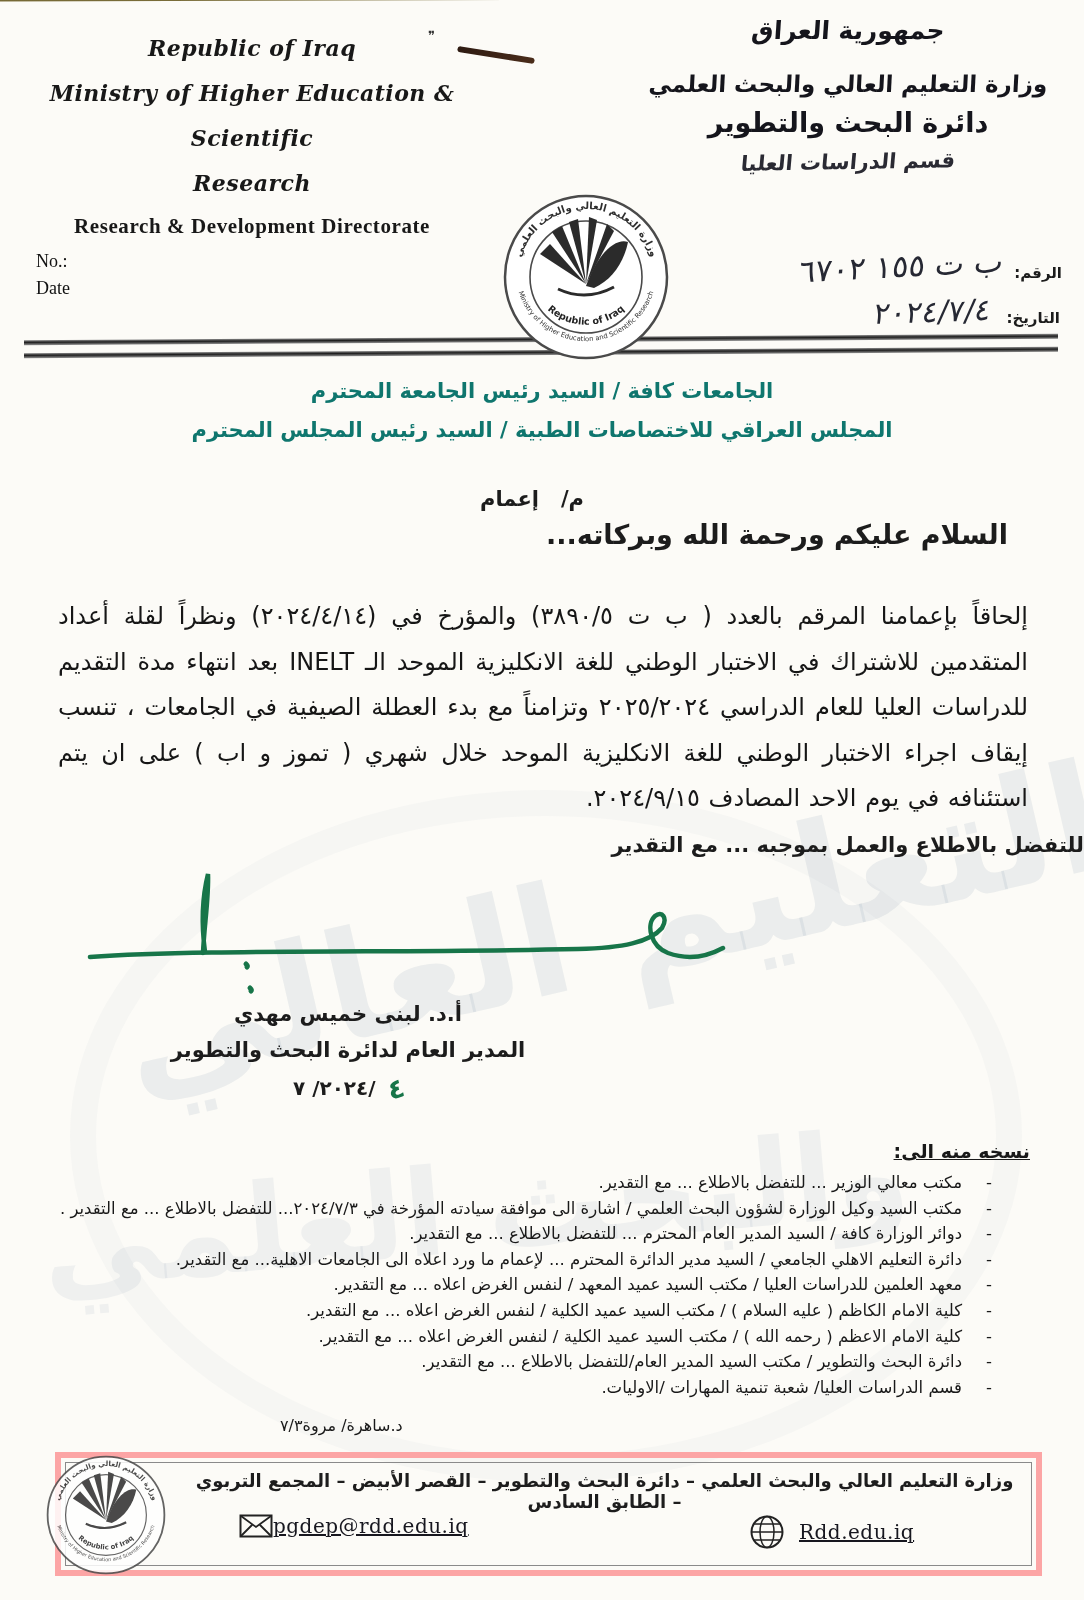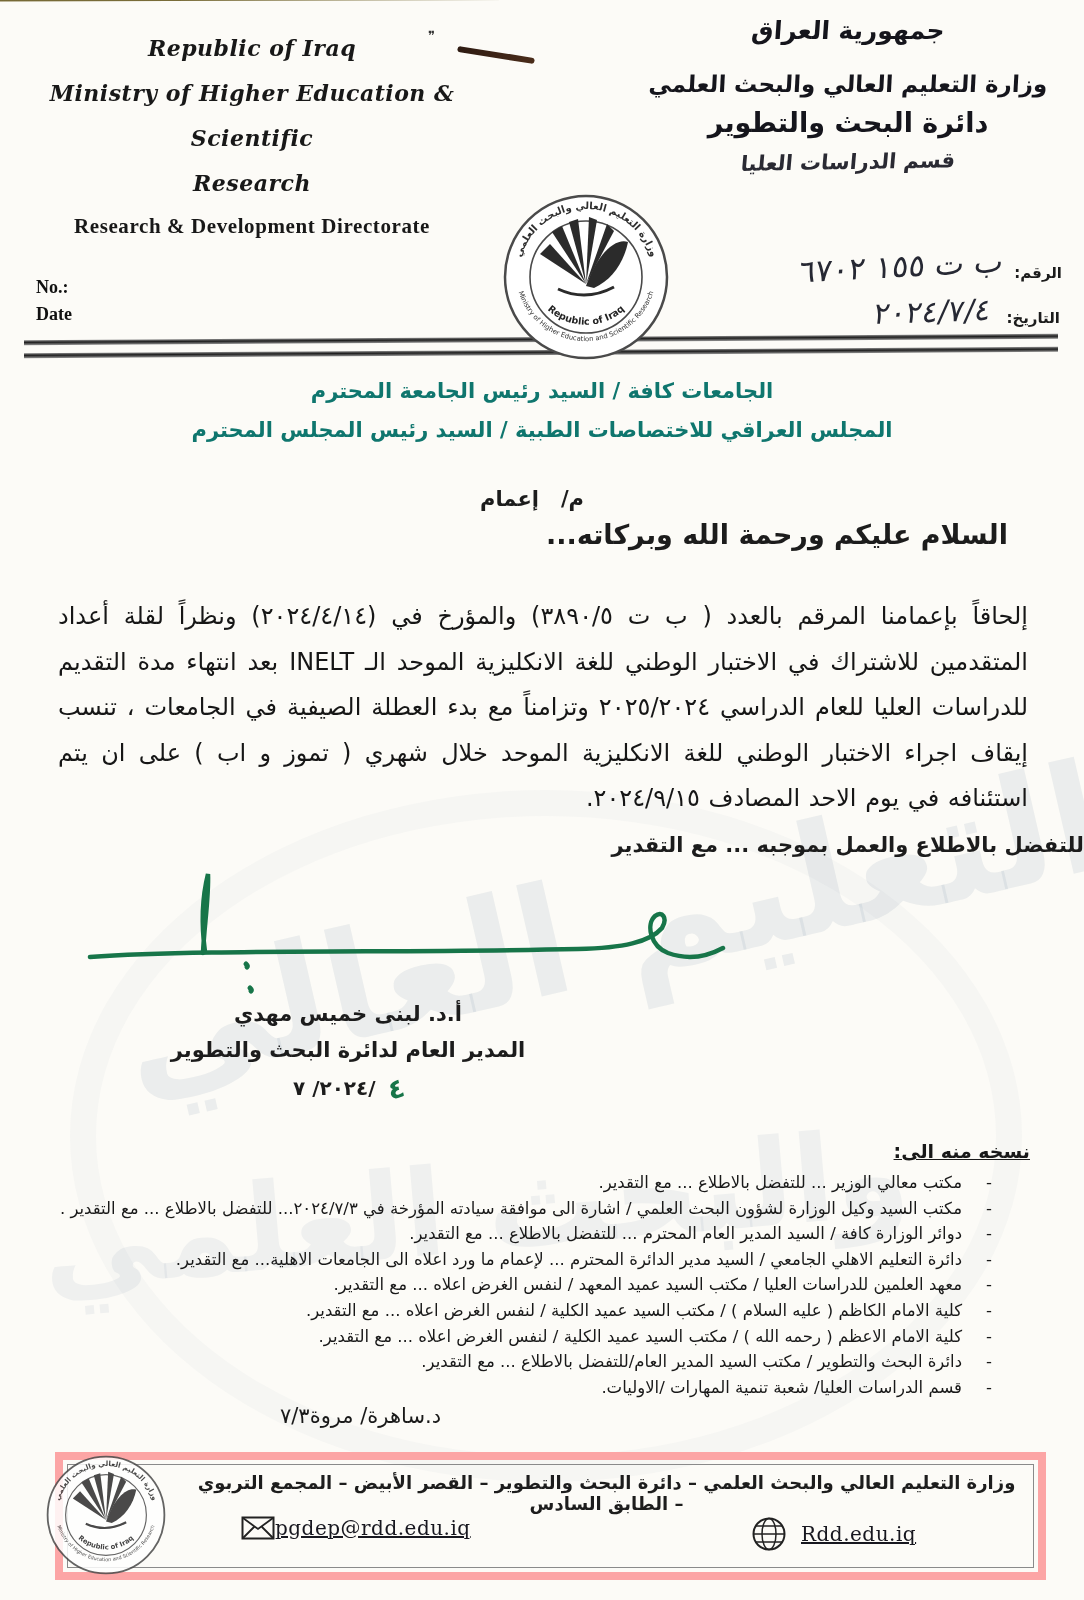--- a/index.html
+++ b/index.html
@@ -7,22 +7,22 @@
     position:relative; width:1084px; height:1600px; margin:0 auto;
     background:#fcfbf7; overflow:hidden;
     font-family:"DejaVu Sans", sans-serif; color:#1c1c1c;
   }
   
   .en-header{position:absolute; left:34px; top:26px; width:436px; text-align:center;
     font-family:"DejaVu Serif", serif; font-style:italic; color:#181818;}
   .en-header .l{font-size:22px; line-height:45px; font-weight:600; letter-spacing:.5px;}
   .en-header .dir{font-style:normal; font-weight:bold; font-size:21px; margin-top:8px;
     font-family:"Liberation Serif","DejaVu Serif",serif; letter-spacing:.6px;}
-  .no-date{position:absolute; left:36px; top:274px; font-family:"Liberation Serif",serif;
-    font-weight:bold; font-size:18px; line-height:27px; color:#111;}
+  .no-date{position:absolute; left:36px; top:248px; font-family:"Liberation Serif",serif;
+    font-weight:normal; font-size:18px; line-height:27px; color:#111;}
   .pen-mark{position:absolute; left:457px; top:52px; width:78px; height:6px;
     background:linear-gradient(90deg,#2e1b12,#4a2c1a); border-radius:4px; transform:rotate(9deg);}
   .tick-mark{position:absolute; left:428px; top:28px; color:#333; font-size:13px;}
 
   .ar-header{position:absolute; right:18px; top:16px; width:436px; text-align:center; direction:rtl; color:#15151c;}
   .ar-country{font-size:25px; font-weight:bold; letter-spacing:1px; transform:skewX(-4deg);}
   .ar-ministry{font-size:23px; font-weight:bold; margin-top:26px; letter-spacing:.5px; transform:skewX(-3deg);}
   .ar-directorate{font-size:27px; font-weight:bold; margin-top:10px;}
   .ar-section{font-size:21px; margin-top:12px; color:#2a2a33; transform:rotate(-1deg) skewX(-6deg); font-weight:600;}
   .ref-row{position:absolute; right:22px; top:248px; direction:rtl; white-space:nowrap;}
@@ -55,25 +55,25 @@
   .sig-date{direction:ltr; font-size:20px; letter-spacing:2px;}
   .sig-day{display:inline-block; color:#177549; font-size:27px; font-weight:bold;
     transform:rotate(-14deg) translateY(3px); margin-left:4px;}
 
   
   .cc{position:absolute; right:54px; top:1140px; width:940px; direction:rtl; color:#191919;}
   .cc-head{display:inline-block; font-weight:bold; font-size:19px; text-decoration:underline; margin-bottom:8px;}
   .cc-item{font-size:16.5px; line-height:25.6px; padding-right:38px; white-space:nowrap;}
   .cc-item .dash{display:inline-block; width:30px;}
   .cc-item.gap{}
-  .cc-initials{font-size:21px; margin-top:4px; margin-left:190px; text-align:left;}
+  .cc-initials{font-size:16px; margin-top:16px; margin-left:190px; text-align:left;}
 
   
   .footer-box{position:absolute; left:55px; top:1452px; width:975px; height:112px;
-    border:8px solid #fca5a5; background:transparent;}
+    border:6px solid #fca5a5; background:transparent;}
   .footer-inner{position:absolute; inset:4px; border:1px solid #8a8a8a;}
   .footer-address{position:absolute; left:130px; right:18px; top:12px; direction:rtl; text-align:center;
     font-size:18px; font-weight:600; color:#1d1d1d;}
   .footer-email{position:absolute; left:178px; top:56px; display:flex; align-items:center; gap:0;}
   .footer-web{position:absolute; left:688px; top:56px; display:flex; align-items:center; gap:14px;}
   .footer-link{font-family:"DejaVu Serif", serif; font-size:20px; color:#17171f;
     text-decoration:underline; letter-spacing:.5px;}
   .footer-stamp{position:absolute; left:44px; top:1452px; z-index:2; opacity:.85; filter:grayscale(1);}
   .bottom-strip{position:absolute; left:0; bottom:0; width:100%; height:11px;
     background:linear-gradient(180deg,#a3945c,#5c5126 55%,#7c6f3a); transform:rotate(-.15deg);}

